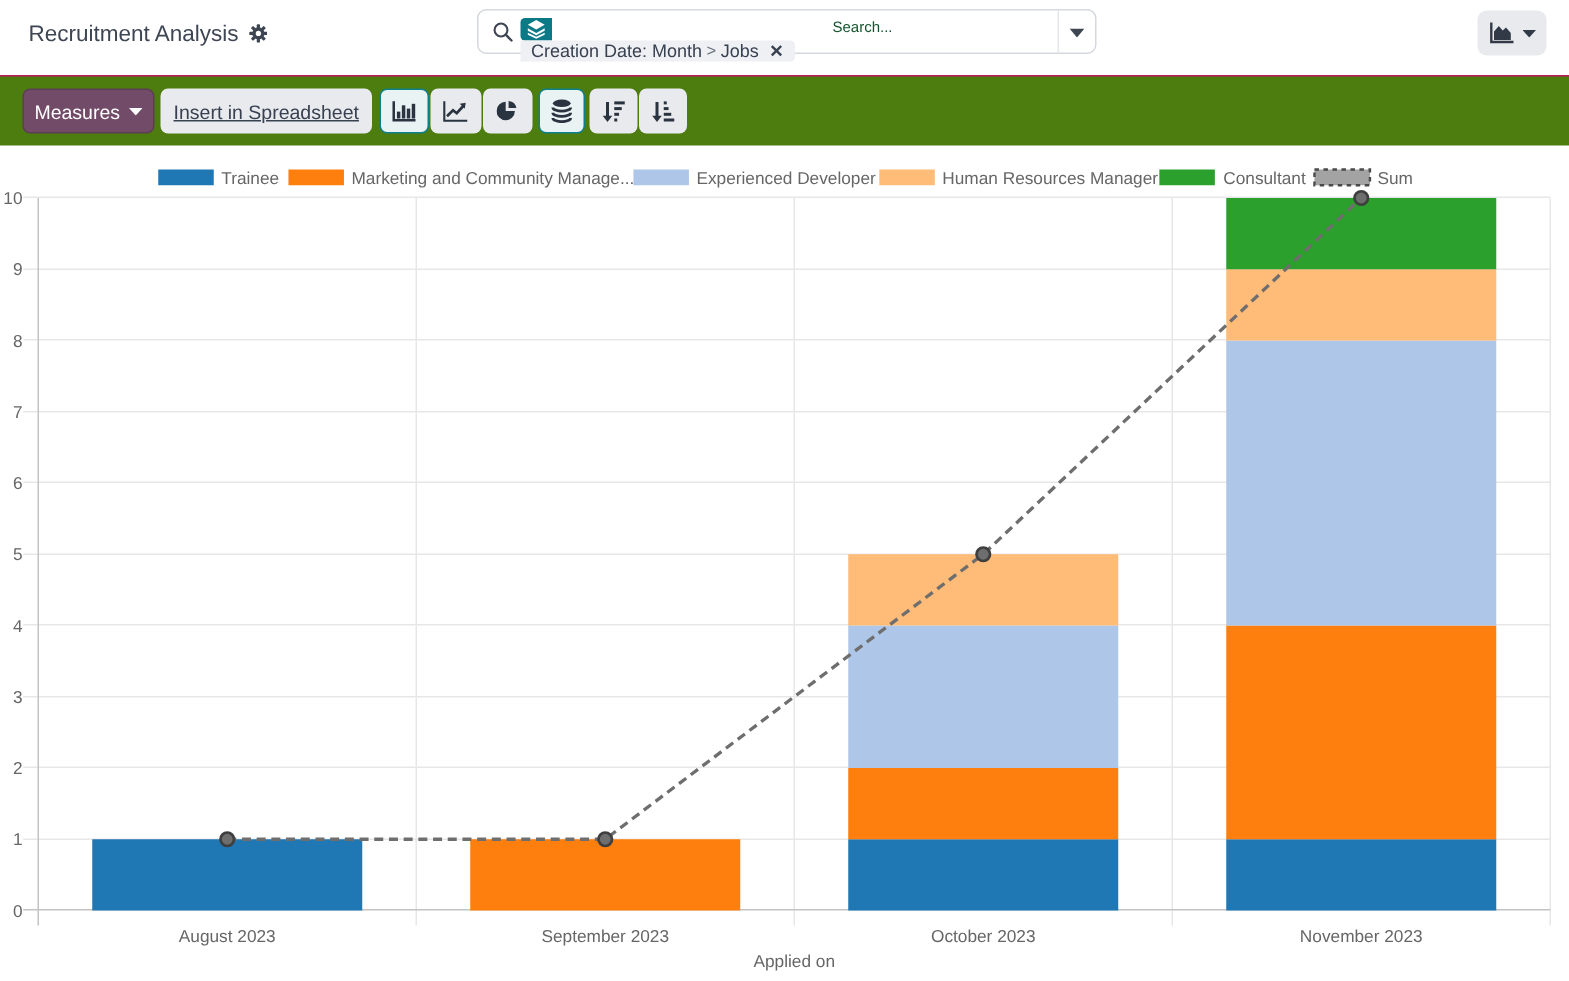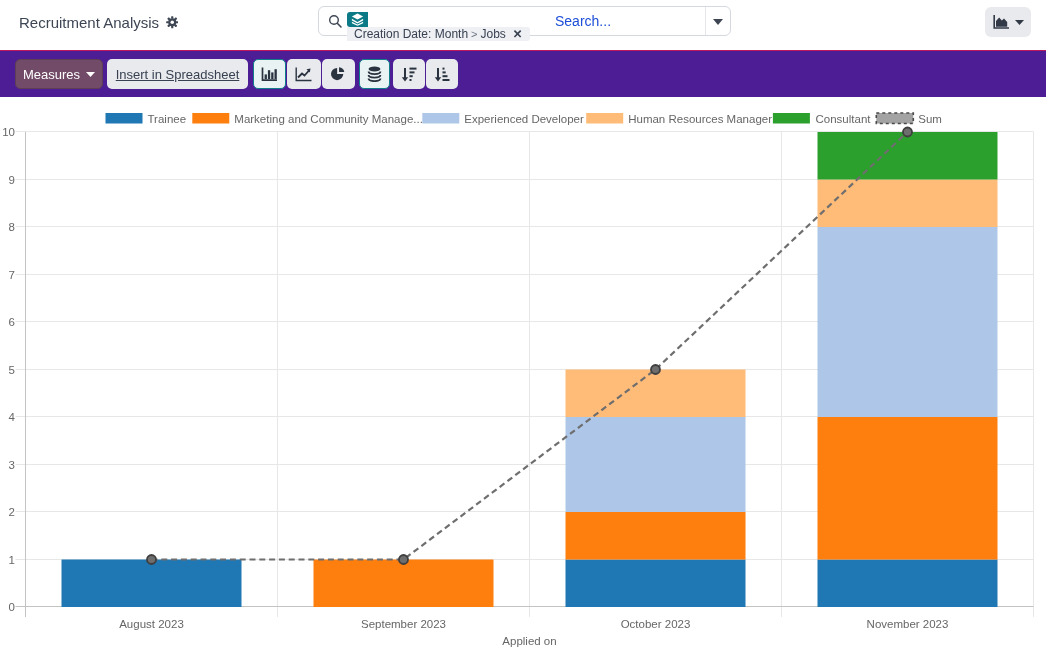--- a/index.html
+++ b/index.html
@@ -6,25 +6,25 @@
   body{width:1046px;height:654px;font-family:"Liberation Sans",sans-serif;background:#fff;position:relative;overflow:hidden;}
   .nav{position:absolute;left:0;top:0;width:1046px;height:50px;background:#fff;border-bottom:6px solid #be185d;}
   .title{position:absolute;left:19px;top:13.5px;font-size:15px;color:#3e4654;}
   .gear{position:absolute;left:165.5px;top:16px;}
   .search{position:absolute;left:318px;top:6px;width:411px;height:28px;border:1px solid #d5d8de;border-radius:6px;background:#fff;}
   .facet{position:absolute;left:28px;top:5px;height:20px;display:flex;align-items:stretch;flex-direction:column;}
   .facet .ficon{width:21px;background:#0c7a86;border-radius:3px 0 0 3px;display:flex;align-items:center;justify-content:center;}
   .facet .flabel{background:#eff0f3;border-radius:0 3px 3px 0;display:flex;align-items:center;padding:0 7px;font-size:12px;color:#374151;white-space:nowrap;}
   .facet .fsep{color:#6b7280;font-size:11px;margin:0 3px;}
   .facet .fx{margin-left:7px;color:#374151;font-size:11.5px;font-weight:bold;}
-  .placeholder{position:absolute;left:236px;top:6px;font-size:14px;color:#1d4ed8;}
+  .placeholder{position:absolute;left:236px;top:6px;font-size:10px;color:#14532d;}
   .sdivider{position:absolute;left:386px;top:0px;width:1px;height:28px;background:#e4e6ea;}
   .scaret{position:absolute;left:394px;top:12px;}
   .viewbtn{position:absolute;left:985px;top:7px;width:46px;height:30px;background:#e9eaed;border-radius:6px;}
-  .crow{position:absolute;left:0;top:51px;width:1046px;height:46px;background:#4c1d95;}
+  .crow{position:absolute;left:0;top:51px;width:1046px;height:46px;background:#4d7c0f;}
   .btn{position:absolute;top:8px;height:30px;box-sizing:border-box;border-radius:5px;display:flex;align-items:center;justify-content:center;}
   .bmeasures{left:15px;width:88px;background:#714B67;border:1px solid #5d3e54;color:#fff;font-size:13px;gap:6px;}
   .binsert{left:107px;width:141px;background:#e9eaed;color:#374151;font-size:13px;text-decoration:underline;}
   .bicon{background:#e9eaed;}
   .bsel{background:#e9f3f4;border:1.5px solid #0e7f8b;}
   svg{display:block;}
   .chart{position:absolute;left:0;top:97px;}
 </style>
 </head>
 <body>

